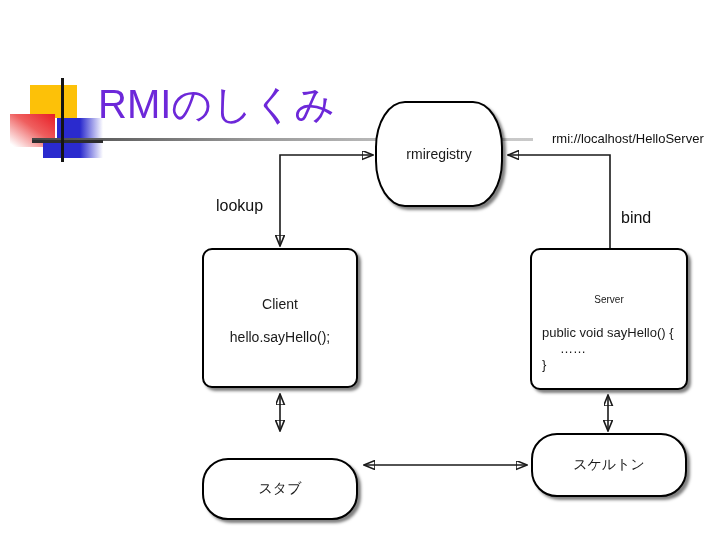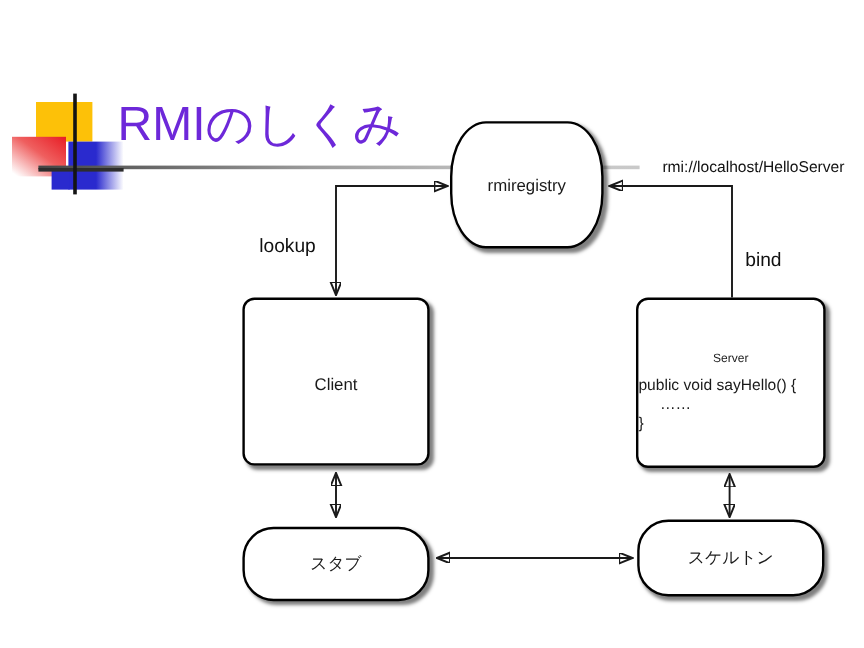--- a/index.html
+++ b/index.html
@@ -25,28 +25,28 @@
   .deco-hline{left:32px;top:140px;width:71px;height:3px;background:#2d2d2d;}
 
   
   .node{
     position:absolute;background:#ffffff;border:2px solid #000;
     box-shadow:3px 3px 3px rgba(0,0,0,0.5);box-sizing:border-box;z-index:2;
   }
   .registry{left:375px;top:101px;width:128px;height:106px;border-radius:30px/46px;
     display:flex;align-items:center;justify-content:center;font-size:14px;text-align:right;}
   .client{left:202px;top:248px;width:156px;height:140px;border-radius:10px;
-    display:flex;flex-direction:column;align-items:center;padding-top:62px;}
+    display:flex;flex-direction:column;align-items:center;padding-top:46px;}
   .client .box-title{font-size:14px;}
   .client .code-line{font-size:14px;margin-top:17px;}
   .server{left:530px;top:248px;width:158px;height:142px;border-radius:10px;padding-top:44px;}
   .server .box-title{font-size:10px;text-align:center;}
-  .server .code{margin-top:8px;font-size:13px;line-height:16px;}
+  .server .code{margin-top:20px;padding-left:10px;font-size:13px;line-height:16px;}
   .server .code .indent{padding-left:18px;}
-  .stub{left:202px;top:439px;width:156px;height:62px;border-radius:26px;
+  .stub{left:202px;top:458px;width:156px;height:62px;border-radius:26px;
     display:flex;align-items:center;justify-content:center;font-size:14px;}
   .skeleton{left:531px;top:433px;width:156px;height:64px;border-radius:26px;
     display:flex;align-items:center;justify-content:center;font-size:14px;}
 
   
   .lbl{position:absolute;font-size:16px;color:#111;white-space:nowrap;z-index:3;}
   .lbl-url{left:536px;top:131px;font-size:13px;margin-left:16px;}
   .lbl-lookup{left:216px;top:197px;}
   .lbl-bind{left:621px;top:209px;}
 
@@ -70,20 +70,21 @@
   </div>
 
   <div class="title-text">RMIのしくみ</div>
 
   <div class="node registry">
     <span>rmiregistry</span>
   </div>
 
   <div class="node client">
     <div class="box-title">Client</div>
+    <div class="code-line">hello.sayHello();</div>
   </div>
 
   <div class="node server">
     <div class="box-title">Server</div>
     <div class="code">
       <div>public void sayHello() {</div>
       <div class="indent">……</div>
       <div>}</div>
     </div>
   </div>

